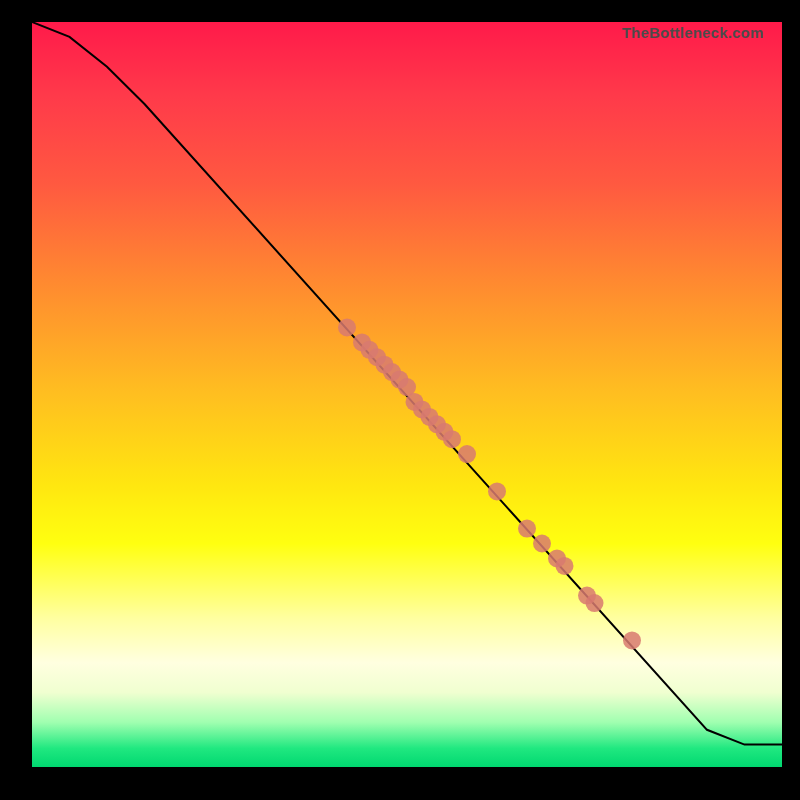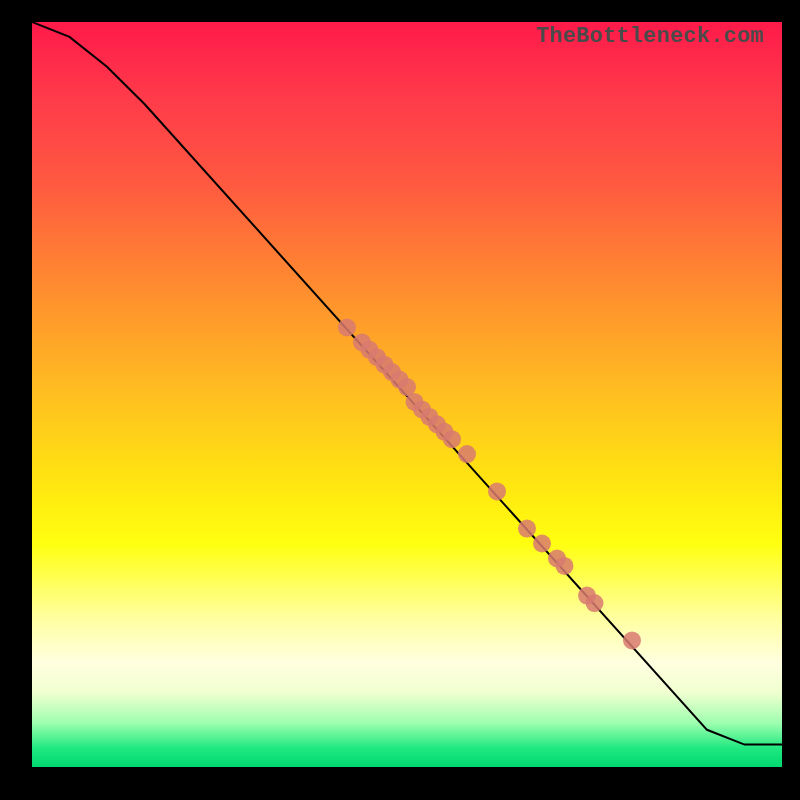--- a/index.html
+++ b/index.html
@@ -29,22 +29,22 @@
       #f0ffd0 90%,
       #a0ffb0 94%,
       #20e880 97.5%,
       #00d870 100%
     );
   }
   .watermark {
     position: absolute;
     top: 2px;
     right: 18px;
-    font-family: Liberation Mono, monospace;
-    font-size: 22px;
+    font-family: Liberation Sans, sans-serif;
+    font-size: 15px;
     font-weight: 600;
     color: #4a4a4a;
     letter-spacing: 0.2px;
   }
   svg.overlay {
     position: absolute;
     left: 0; top: 0;
     width: 750px; height: 745px;
   }
   .curve {

